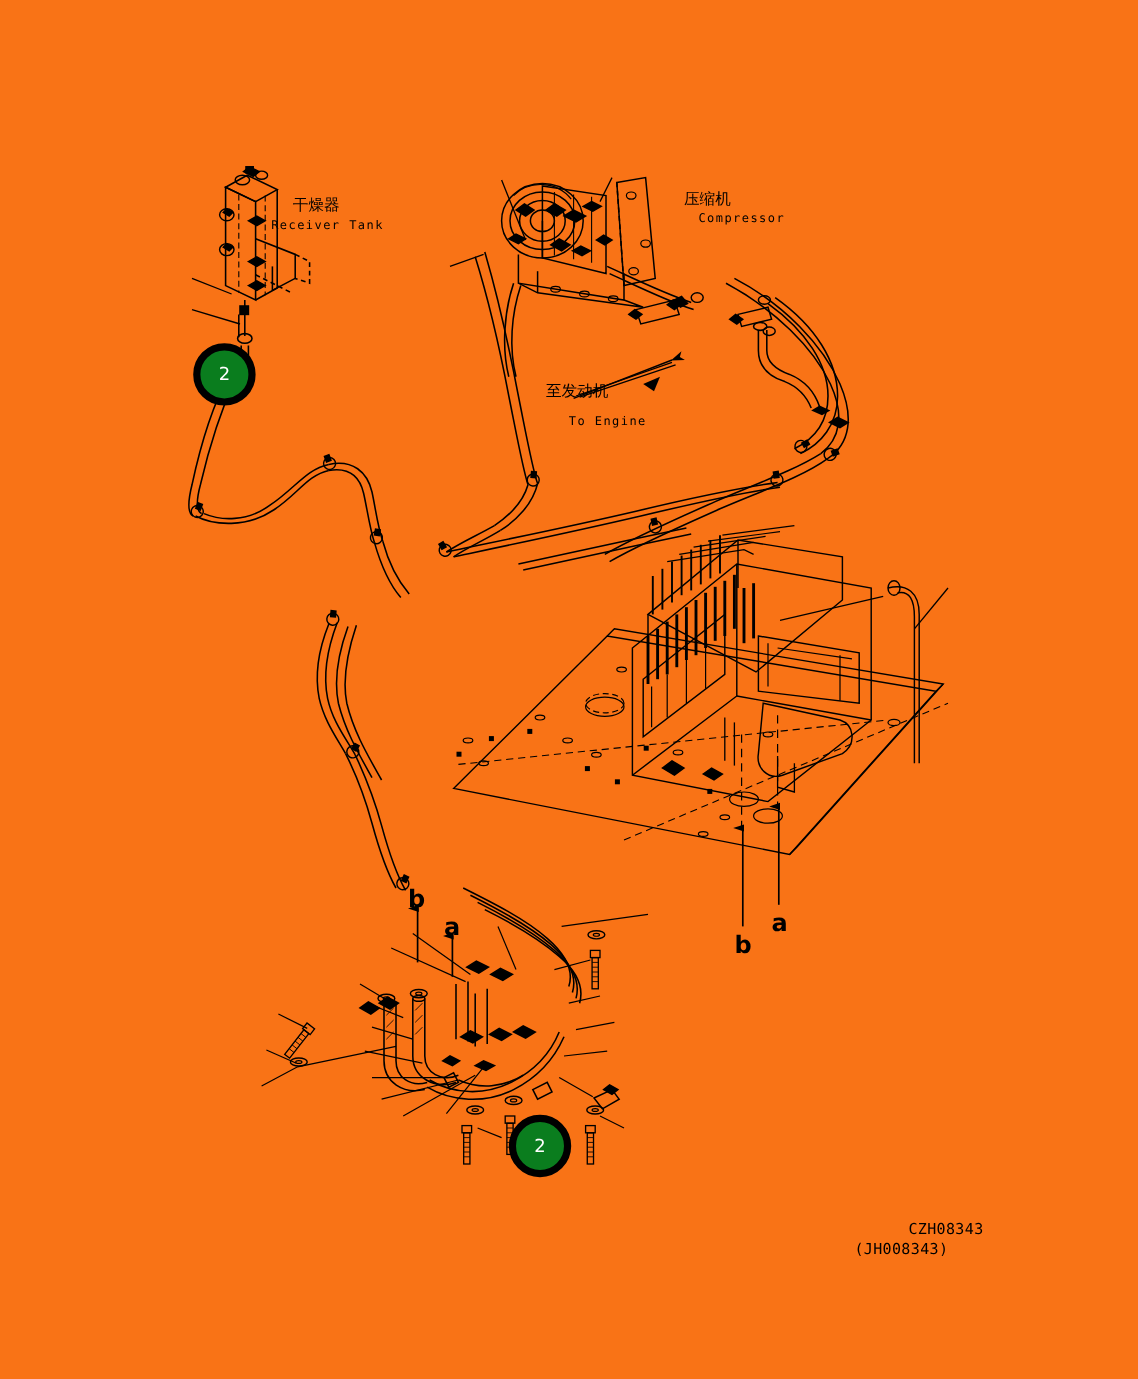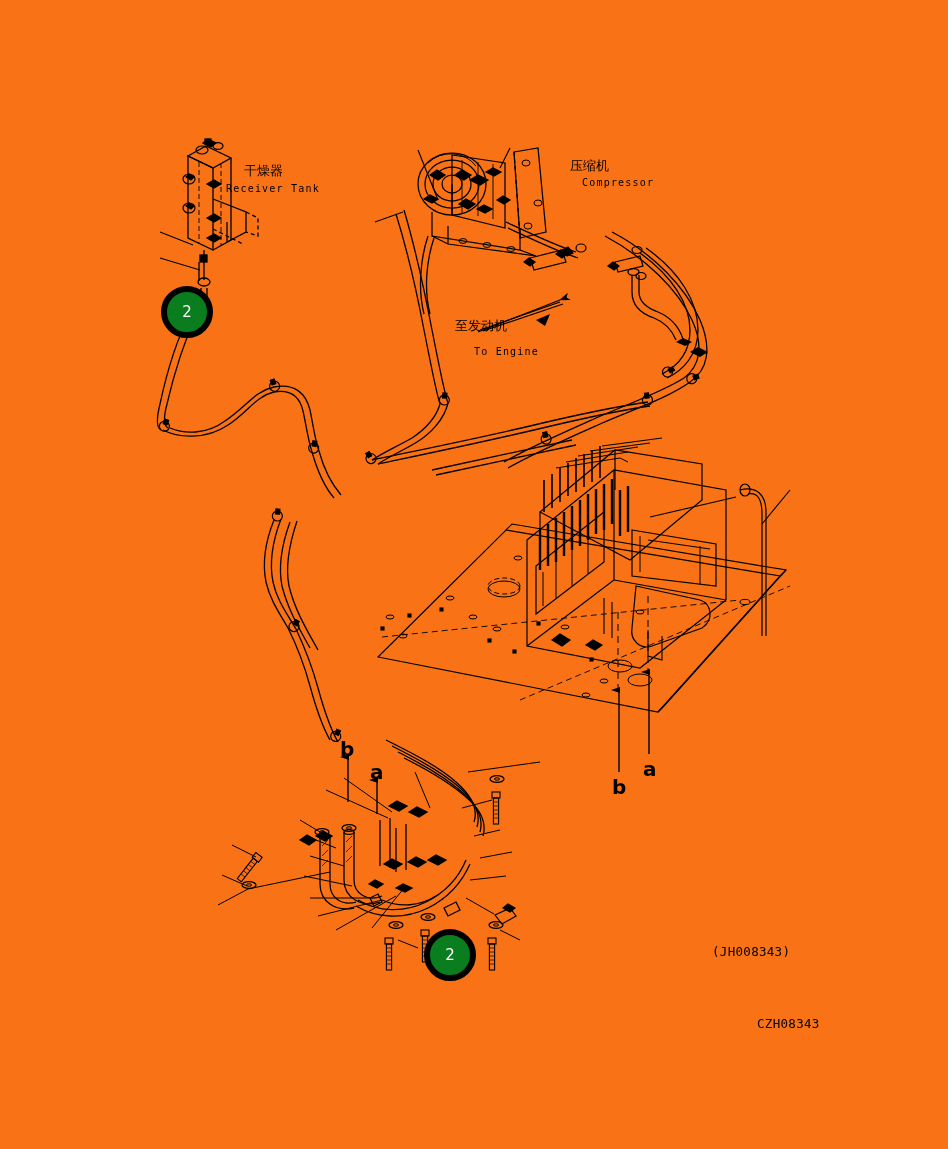--- a/index.html
+++ b/index.html
@@ -526,15 +526,15 @@
 <div class="lbl callout" style="left:643px;top:757px;">a</div>
 
 <div class="marker" style="left:161px;top:286px;width:52px;height:52px;background:#0a7d1e;border:6px solid #000;box-sizing:border-box;color:#fff;">
   <span>2</span>
 </div>
 <div class="marker" style="left:424px;top:929px;width:52px;height:52px;background:#0a7d1e;border:6px solid #000;box-sizing:border-box;color:#fff;">
   <span>2</span>
 </div>
 
 <div class="lbl dwg" style="left:718px;top:1016px;margin-left:39px;">CZH08343</div>
-<div class="lbl dwg" style="left:712px;top:944px;">(JH008343)</div>
+<div class="lbl dwg" style="left:712px;top:1033px;">(JH008343)</div>
 
 </div>
 
 </body></html>

